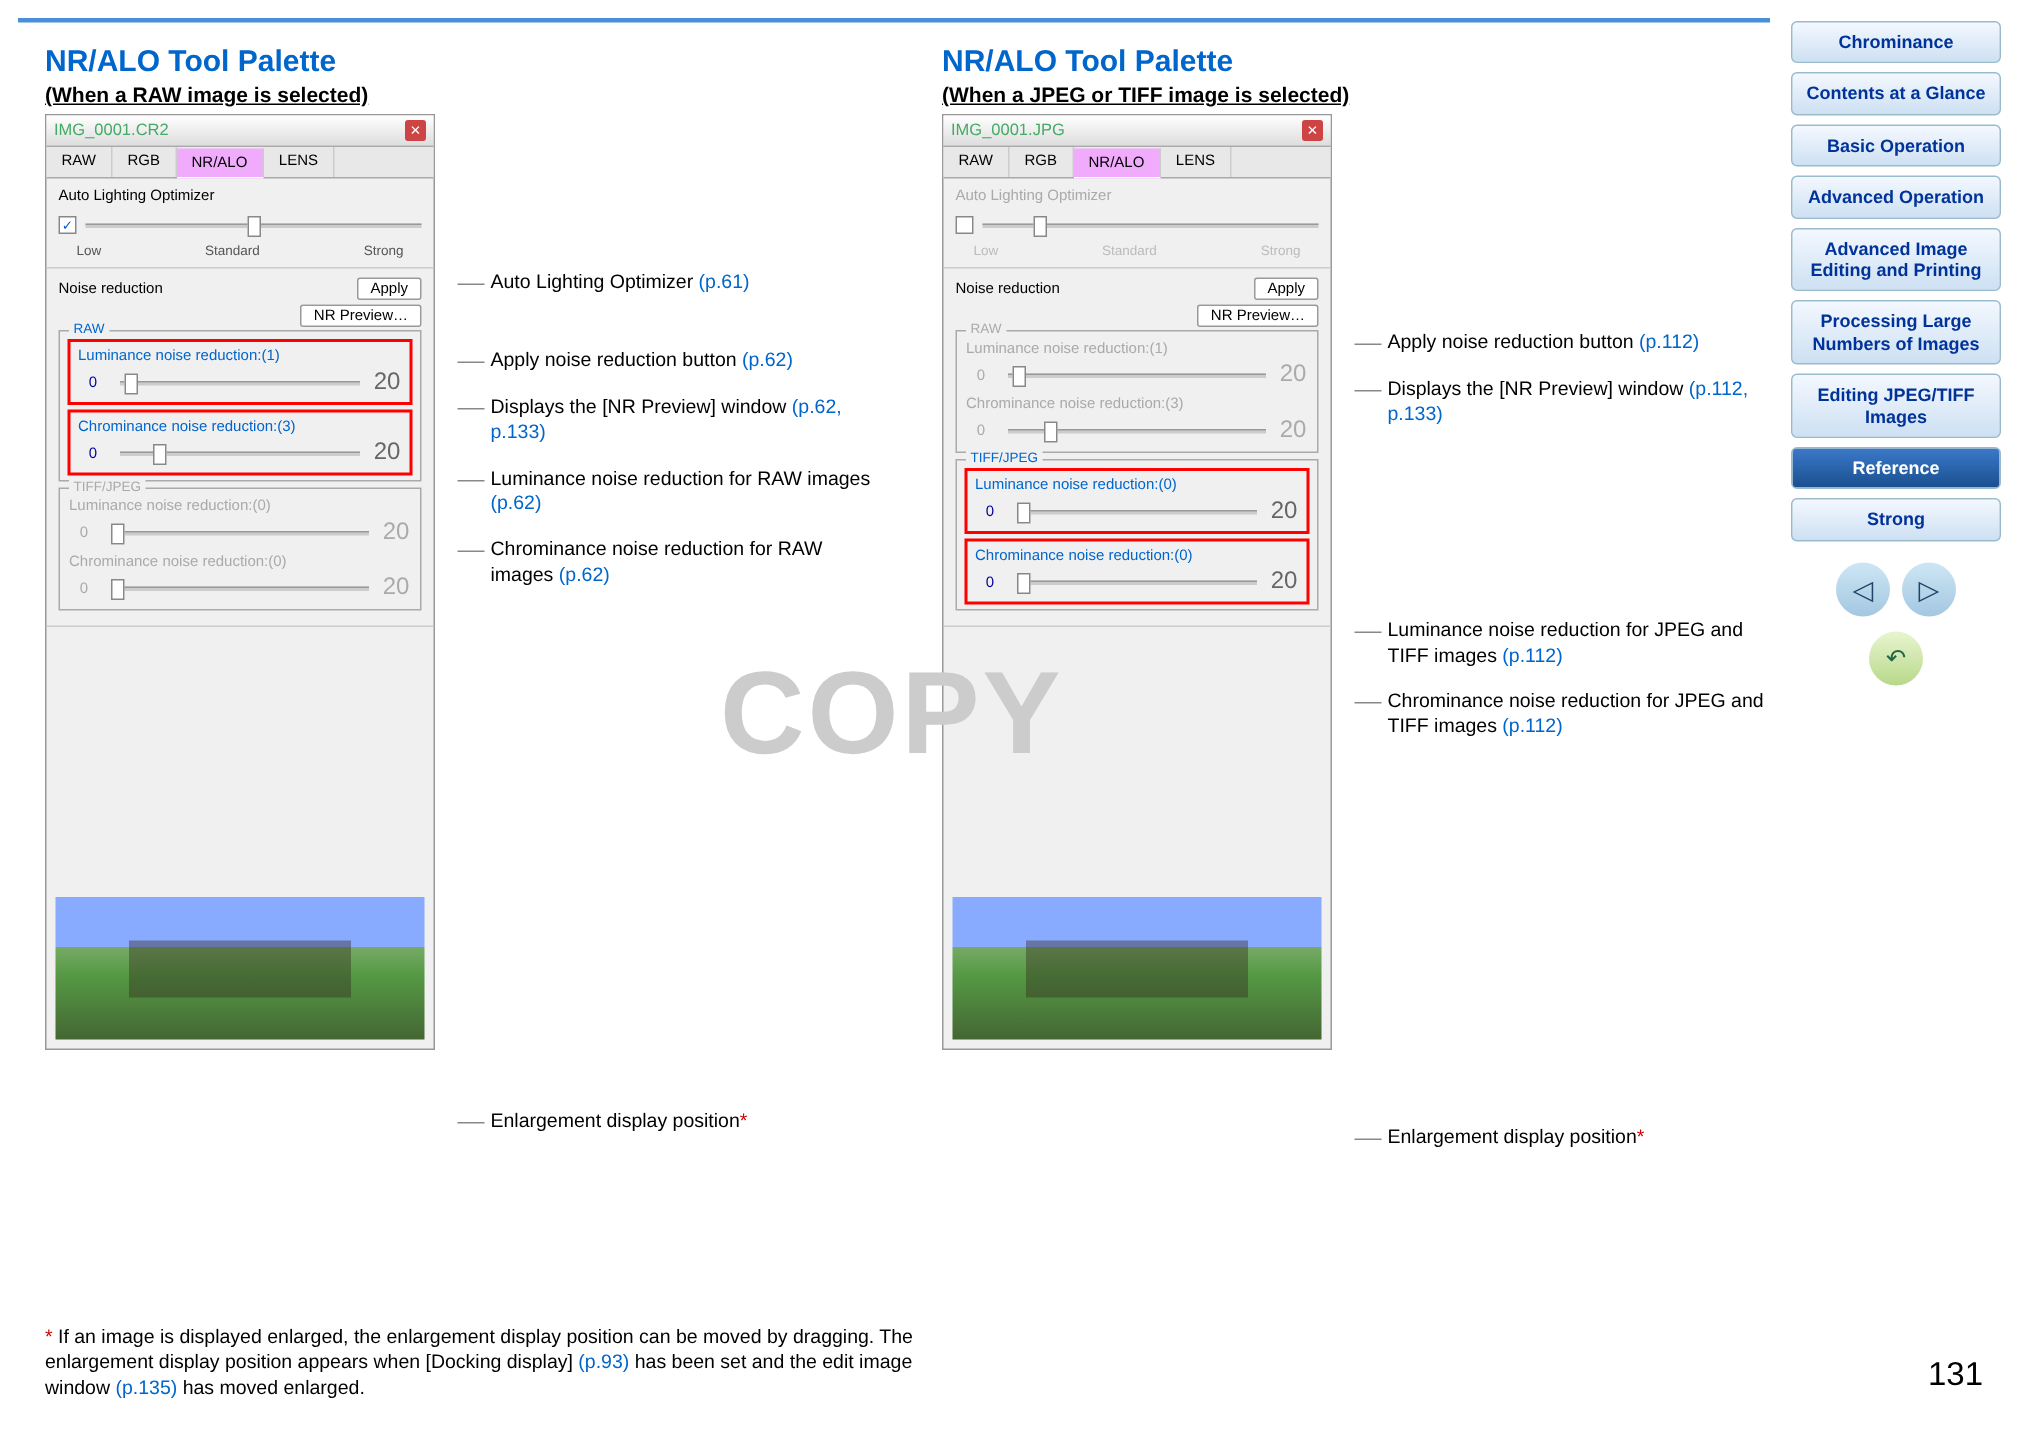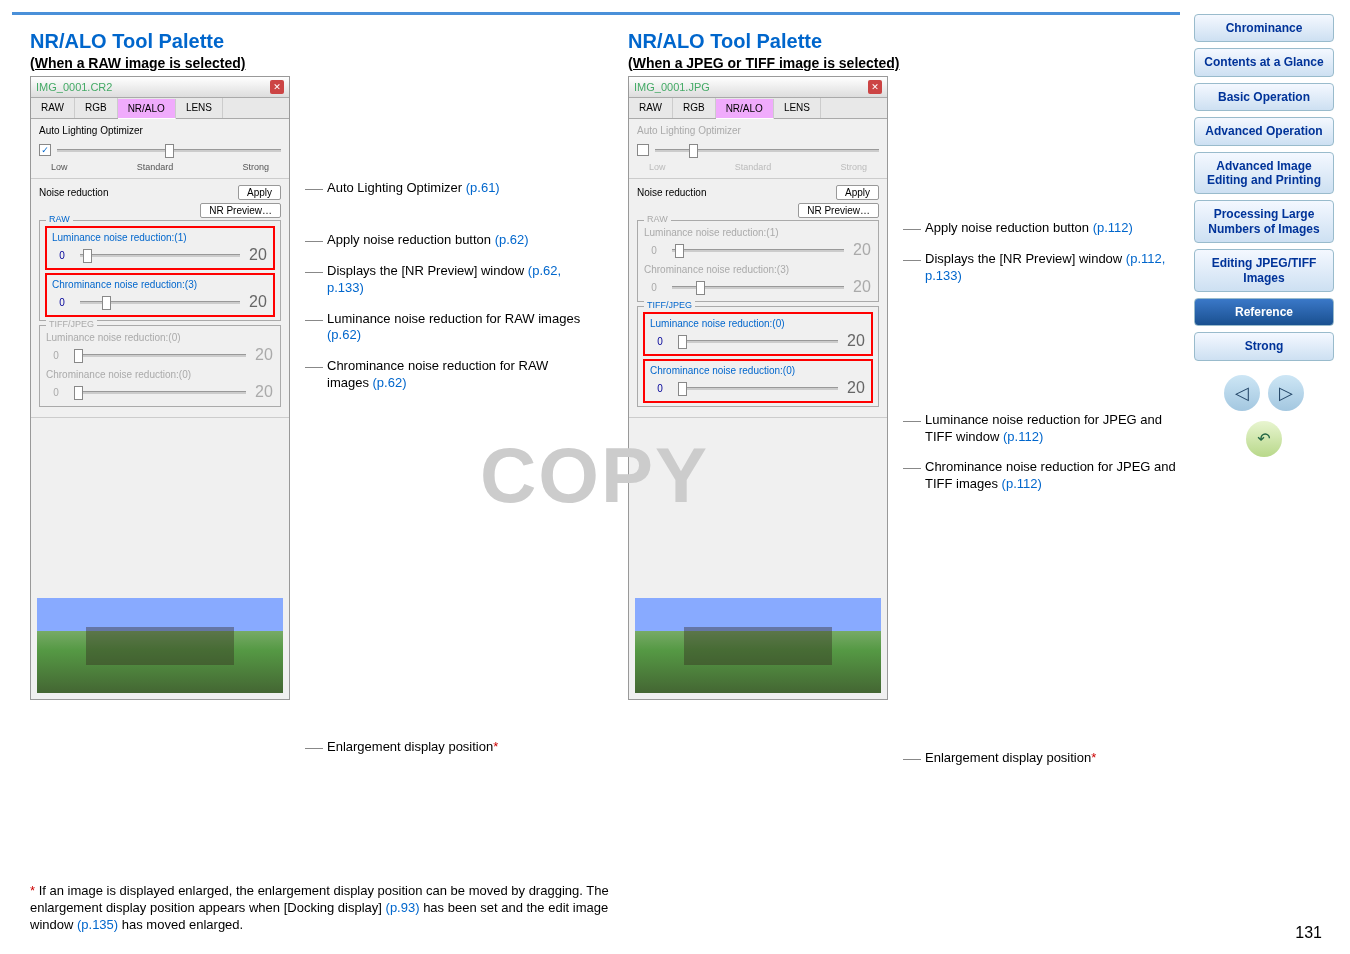--- a/index.html
+++ b/index.html
@@ -39,21 +39,21 @@
 .annot-item::before { content: ''; position: absolute; left: 0; top: 9px; width: 18px; height: 1px; background: #888; }
 .link { color: #0066cc; }
 .rednote { color: #cc0000; }
 .footnote { position: absolute; bottom: 20px; left: 30px; width: 600px; font-size: 13px; line-height: 1.3; }
 .side-nav { position: absolute; top: 14px; right: 16px; width: 140px; display: flex; flex-direction: column; gap: 6px; }
 .nav-btn { background: linear-gradient(#f4f8ff,#cde0f2); border: 1px solid #9bc; border-radius: 4px; padding: 6px 4px; text-align: center; font-size: 12px; color: #003399; font-weight: bold; cursor: pointer; line-height: 1.2; }
 .nav-btn.sel { background: linear-gradient(#3a78c8,#1a5090); color: #fff; }
 .nav-icons { display: flex; justify-content: center; gap: 8px; margin-top: 8px; }
 .nav-arrow { width: 36px; height: 36px; border-radius: 50%; background: linear-gradient(#cde6f5,#a3c7e0); display: flex; align-items: center; justify-content: center; font-size: 18px; color: #246; cursor: pointer; }
 .nav-undo { width: 36px; height: 36px; border-radius: 50%; background: linear-gradient(#e8f5d0,#b8d88a); display: flex; align-items: center; justify-content: center; margin: 4px auto 0; cursor: pointer; color: #264; font-size: 16px; }
-.pg-num { position: absolute; bottom: 12px; right: 28px; font-size: 16px; }
+.pg-num { position: absolute; bottom: 25px; right: 28px; font-size: 22px; }
 .watermark { position: absolute; left: 480px; top: 430px; font-size: 78px; color: #ccc; font-weight: bold; transform: rotate(0deg); pointer-events: none; letter-spacing: 2px; }
 .checkbox { width: 12px; height: 12px; border: 1px solid #888; background: #fff; display: inline-flex; align-items: center; justify-content: center; font-size: 9px; color: #06c; }
 .sec.dis { color: #aaa; }
 .sec.dis .sec-title { color: #aaa; }
 </style>
 </head>
 <body>
 
 <div class="top-bar"></div>
 
@@ -255,21 +255,21 @@
         </div>
         <div style="padding:0 6px 6px">
             <div class="thumb-img"></div>
           </div>
       </div>
       <div class="annot">
         <div style="height:130px"></div>
         <div class="annot-item"><span>Apply noise reduction button </span><span class="link">(p.112)</span></div>
         <div class="annot-item"><span>Displays the [NR Preview] window </span><span class="link">(p.112, p.133)</span></div>
         <div style="height:110px"></div>
-        <div class="annot-item"><span>Luminance noise reduction for JPEG and TIFF window </span><span class="link">(p.112)</span></div>
+        <div class="annot-item"><span>Luminance noise reduction for JPEG and TIFF images </span><span class="link">(p.112)</span></div>
         <div class="annot-item"><span>Chrominance noise reduction for JPEG and TIFF images </span><span class="link">(p.112)</span></div>
         <div style="height:240px"></div>
         <div class="annot-item"><span>Enlargement display position</span><span class="rednote">*</span></div>
       </div>
     </div>
   </div>
 </div>
 
 <div class="footnote">
   <span class="rednote">*</span><span> If an image is displayed enlarged, the enlargement display position can be moved by dragging. The enlargement display position appears when [Docking display] </span><span class="link">(p.93)</span><span> has been set and the edit image window </span><span class="link">(p.135)</span><span> has moved enlarged.</span>

